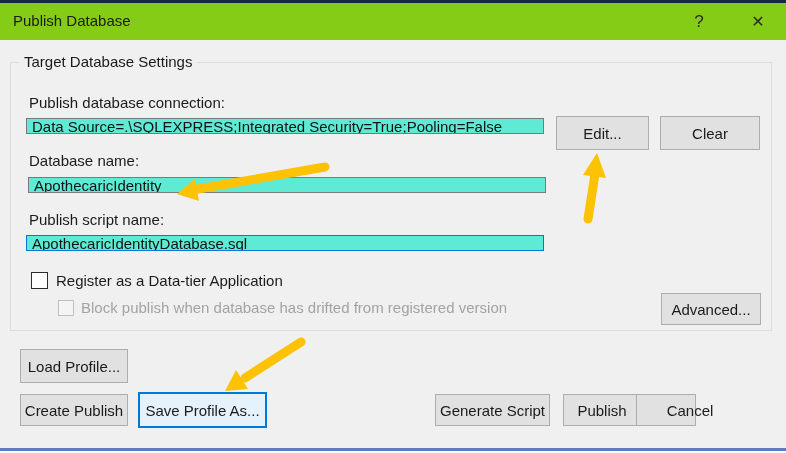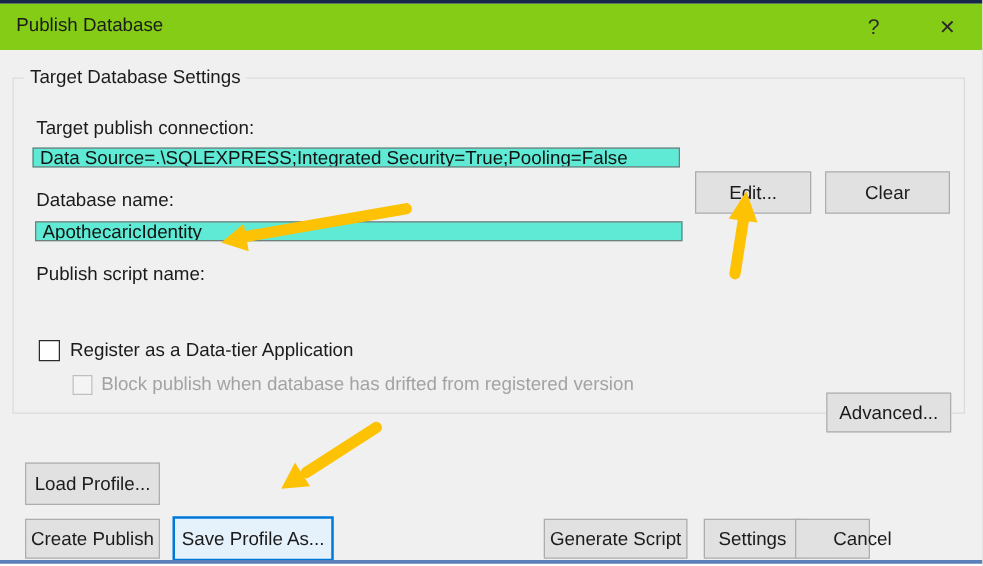--- a/index.html
+++ b/index.html
@@ -39,21 +39,21 @@
   .text-field {
     position:absolute; width:518px; height:16px; background:#5eead4;
     border:1px solid #7a7a7a; font-size:15px; color:#121212; padding:0 5px;
     font-family:"Liberation Sans","DejaVu Sans",sans-serif; outline:none;
   }
   .text-field.focused { border:1px solid #0078d7; }
 
   .btn {
     position:absolute; background:#e1e1e1; border:1px solid #adadad;
     font-size:15px; color:#1b1b1b; display:flex; align-items:center;
-    justify-content:center; cursor:default; white-space:nowrap;margin-top:21px;
+    justify-content:center; cursor:default; white-space:nowrap;
   }
   .btn.default-btn { background:#e5f1fb; border:2px solid #0078d7; }
 
   .checkbox {
     position:absolute; background:#ffffff; border:1px solid #2b2b2b;
   }
   .checkbox.disabled { background:#f4f4f4; border:1px solid #bfbfbf; }
   .check-label { position:absolute; font-size:15px; color:#1b1b1b; white-space:nowrap; }
   .check-label.disabled { color:#a3a3a3; }
 
@@ -69,48 +69,49 @@
     <span class="title-text">Publish Database</span>
     <div class="cap-btn help-btn">?</div>
     <div class="cap-btn close-btn">✕</div>
   </div>
 
   <div class="content">
 
     <div class="groupbox">
       <span class="group-label">Target Database Settings</span>
 
-      <span class="field-label" style="left:18px; top:31px;">Target publish connection:</span>
+      <span class="field-label" style="left:18px; top:31px;">Publish database connection:</span>
       <input class="text-field" style="left: 15px; top: 55px;" value="Data Source=.\SQLEXPRESS;Integrated Security=True;Pooling=False">
       <div class="btn" style="left:545px; top:53px; width:93px; height:34px;">Edit...</div>
       <div class="btn" style="left:649px; top:53px; width:100px; height:34px;">Clear</div>
 
       <span class="field-label" style="left:18px; top:89px;">Database name:</span>
       <input class="text-field" style="left: 17px; top: 114px;" value="ApothecaricIdentity">
 
       <span class="field-label" style="left:18px; top:148px;">Publish script name:</span>
+      <input class="text-field focused" style="left: 15px; top: 172px;" value="ApothecaricIdentityDatabase.sql">
 
       <div class="checkbox" style="left:20px; top:209px; width:17px; height:17px;"></div>
       <span class="check-label" style="left:45px; top:209px;">Register as a Data-tier Application</span>
 
       <div class="checkbox disabled" style="left:47px; top:237px; width:16px; height:16px;"></div>
       <span class="check-label disabled" style="left:70px; top:236px;">Block publish when database has drifted from registered version</span>
 
       <div class="btn" style="left:650px; top:230px; width:100px; height:32px;">Advanced...</div>
     </div>
 
     <div class="btn" style="left:20px; top:309px; width:108px; height:34px;">Load Profile...</div>
 
     <div class="btn" style="left:20px; top:354px; width:108px; height:32px;">Create Publish</div>
 
     <div class="btn default-btn" style="left:138px; top:352px; width:129px; height:36px;">Save Profile As...</div>
 
     <div class="btn" style="left:435px; top:354px; width:115px; height:32px;">Generate Script</div>
 
-    <div class="btn" style="left:563px; top:354px; width:78px; height:32px;">Settings</div>
+    <div class="btn" style="left:563px; top:354px; width:78px; height:32px;">Publish</div>
 
     <div class="btn" style="left:636px; top:354px; width:60px; height:32px;padding-left:48px;">Cancel</div>
   </div>
 
   <svg class="arrows" viewBox="0 0 786 453">
     <g>
       <line x1="588" y1="219" x2="595" y2="174" stroke="#fcc203" stroke-width="9" stroke-linecap="round"></line>
       <polygon points="597,153 583,175 606,178" fill="#fcc203"></polygon>
     </g>
     <g>

